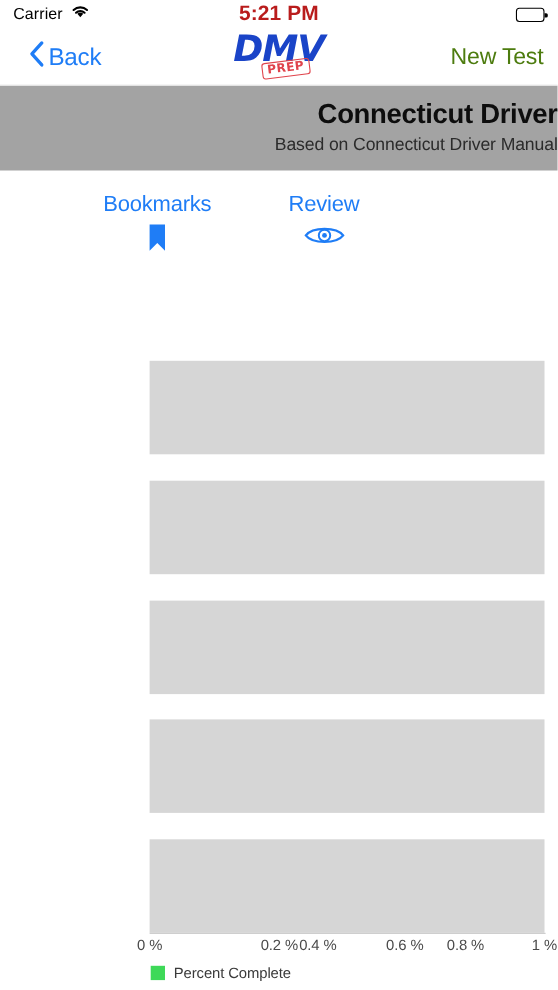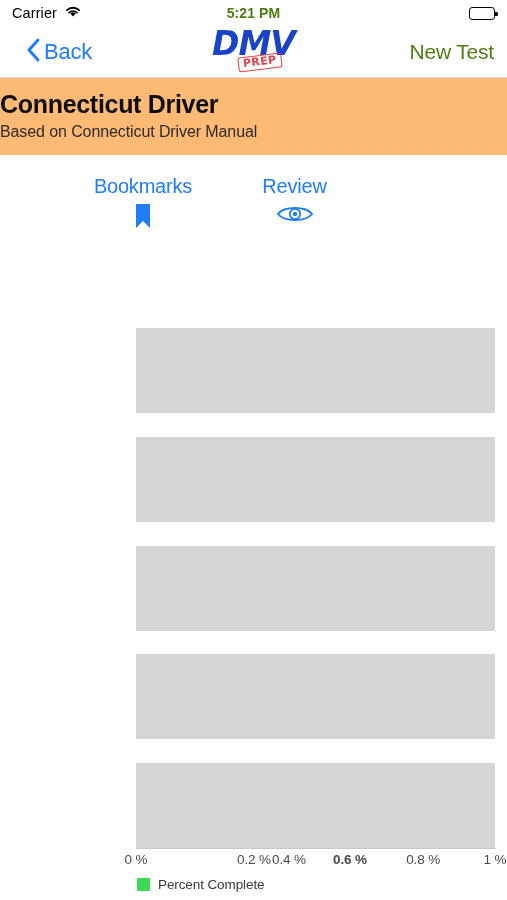--- a/index.html
+++ b/index.html
@@ -34,23 +34,23 @@
   .carrier-text {
     font-size: 14.5px;
     color: #000;
     letter-spacing: 0.1px;
   }
   .wifi-icon { display: block; }
   .status-time {
     position: absolute;
     left: 0; right: 0;
     text-align: center;
-    font-size: 14px;
+    font-size: 19px;
     font-weight: bold;
-    color: #4d7c0f;
+    color: #b91c1c;
     letter-spacing: 0.1px;
   }
   .status-right {
     margin-left: auto;
     display: flex;
     align-items: center;
     z-index: 2;
   }
   .battery {
     width: 26px;
@@ -139,23 +139,23 @@
     padding: 0px 4px 1px 4px;
     letter-spacing: 0.4px;
     transform: rotate(-7deg);
     margin-top: -5px;
     margin-left: 12px;
     line-height: 1.1;
   }
 
   
   .title-band {
-    background: #fdba74;
+    background: #a3a3a3;
     padding: 12px 0 14px 0;
-    text-align: left;
+    text-align: right;
   }
   .title-main {
     font-size: 25px;
     font-weight: bold;
     color: #0d0d0d;
     letter-spacing: -0.3px;
     line-height: 1.15;
   }
   .title-sub {
     font-size: 16px;
@@ -351,16 +351,16 @@
     </div>
   <div class="axis-line"></div>
 
   <div class="legend">
     <span class="legend-swatch"></span>
     <span class="legend-text">Percent Complete</span>
   </div>
 <div class="tick-label" style="left: 136px;">0 %</div>
     <div class="tick-label" style="left: 214px; margin-left: 40px;">0.2 %</div>
     <div class="tick-label" style="left: 289px;">0.4 %</div>
-    <div class="tick-label" style="left: 350px; font-weight: bold;">0.6 %</div>
+    <div class="tick-label" style="left: 368px;">0.6 %</div>
     <div class="tick-label" style="left: 423.2px;">0.8 %</div>
     <div class="tick-label" style="left: 495px;">1 %</div>
   </div>
 
 </body></html>

